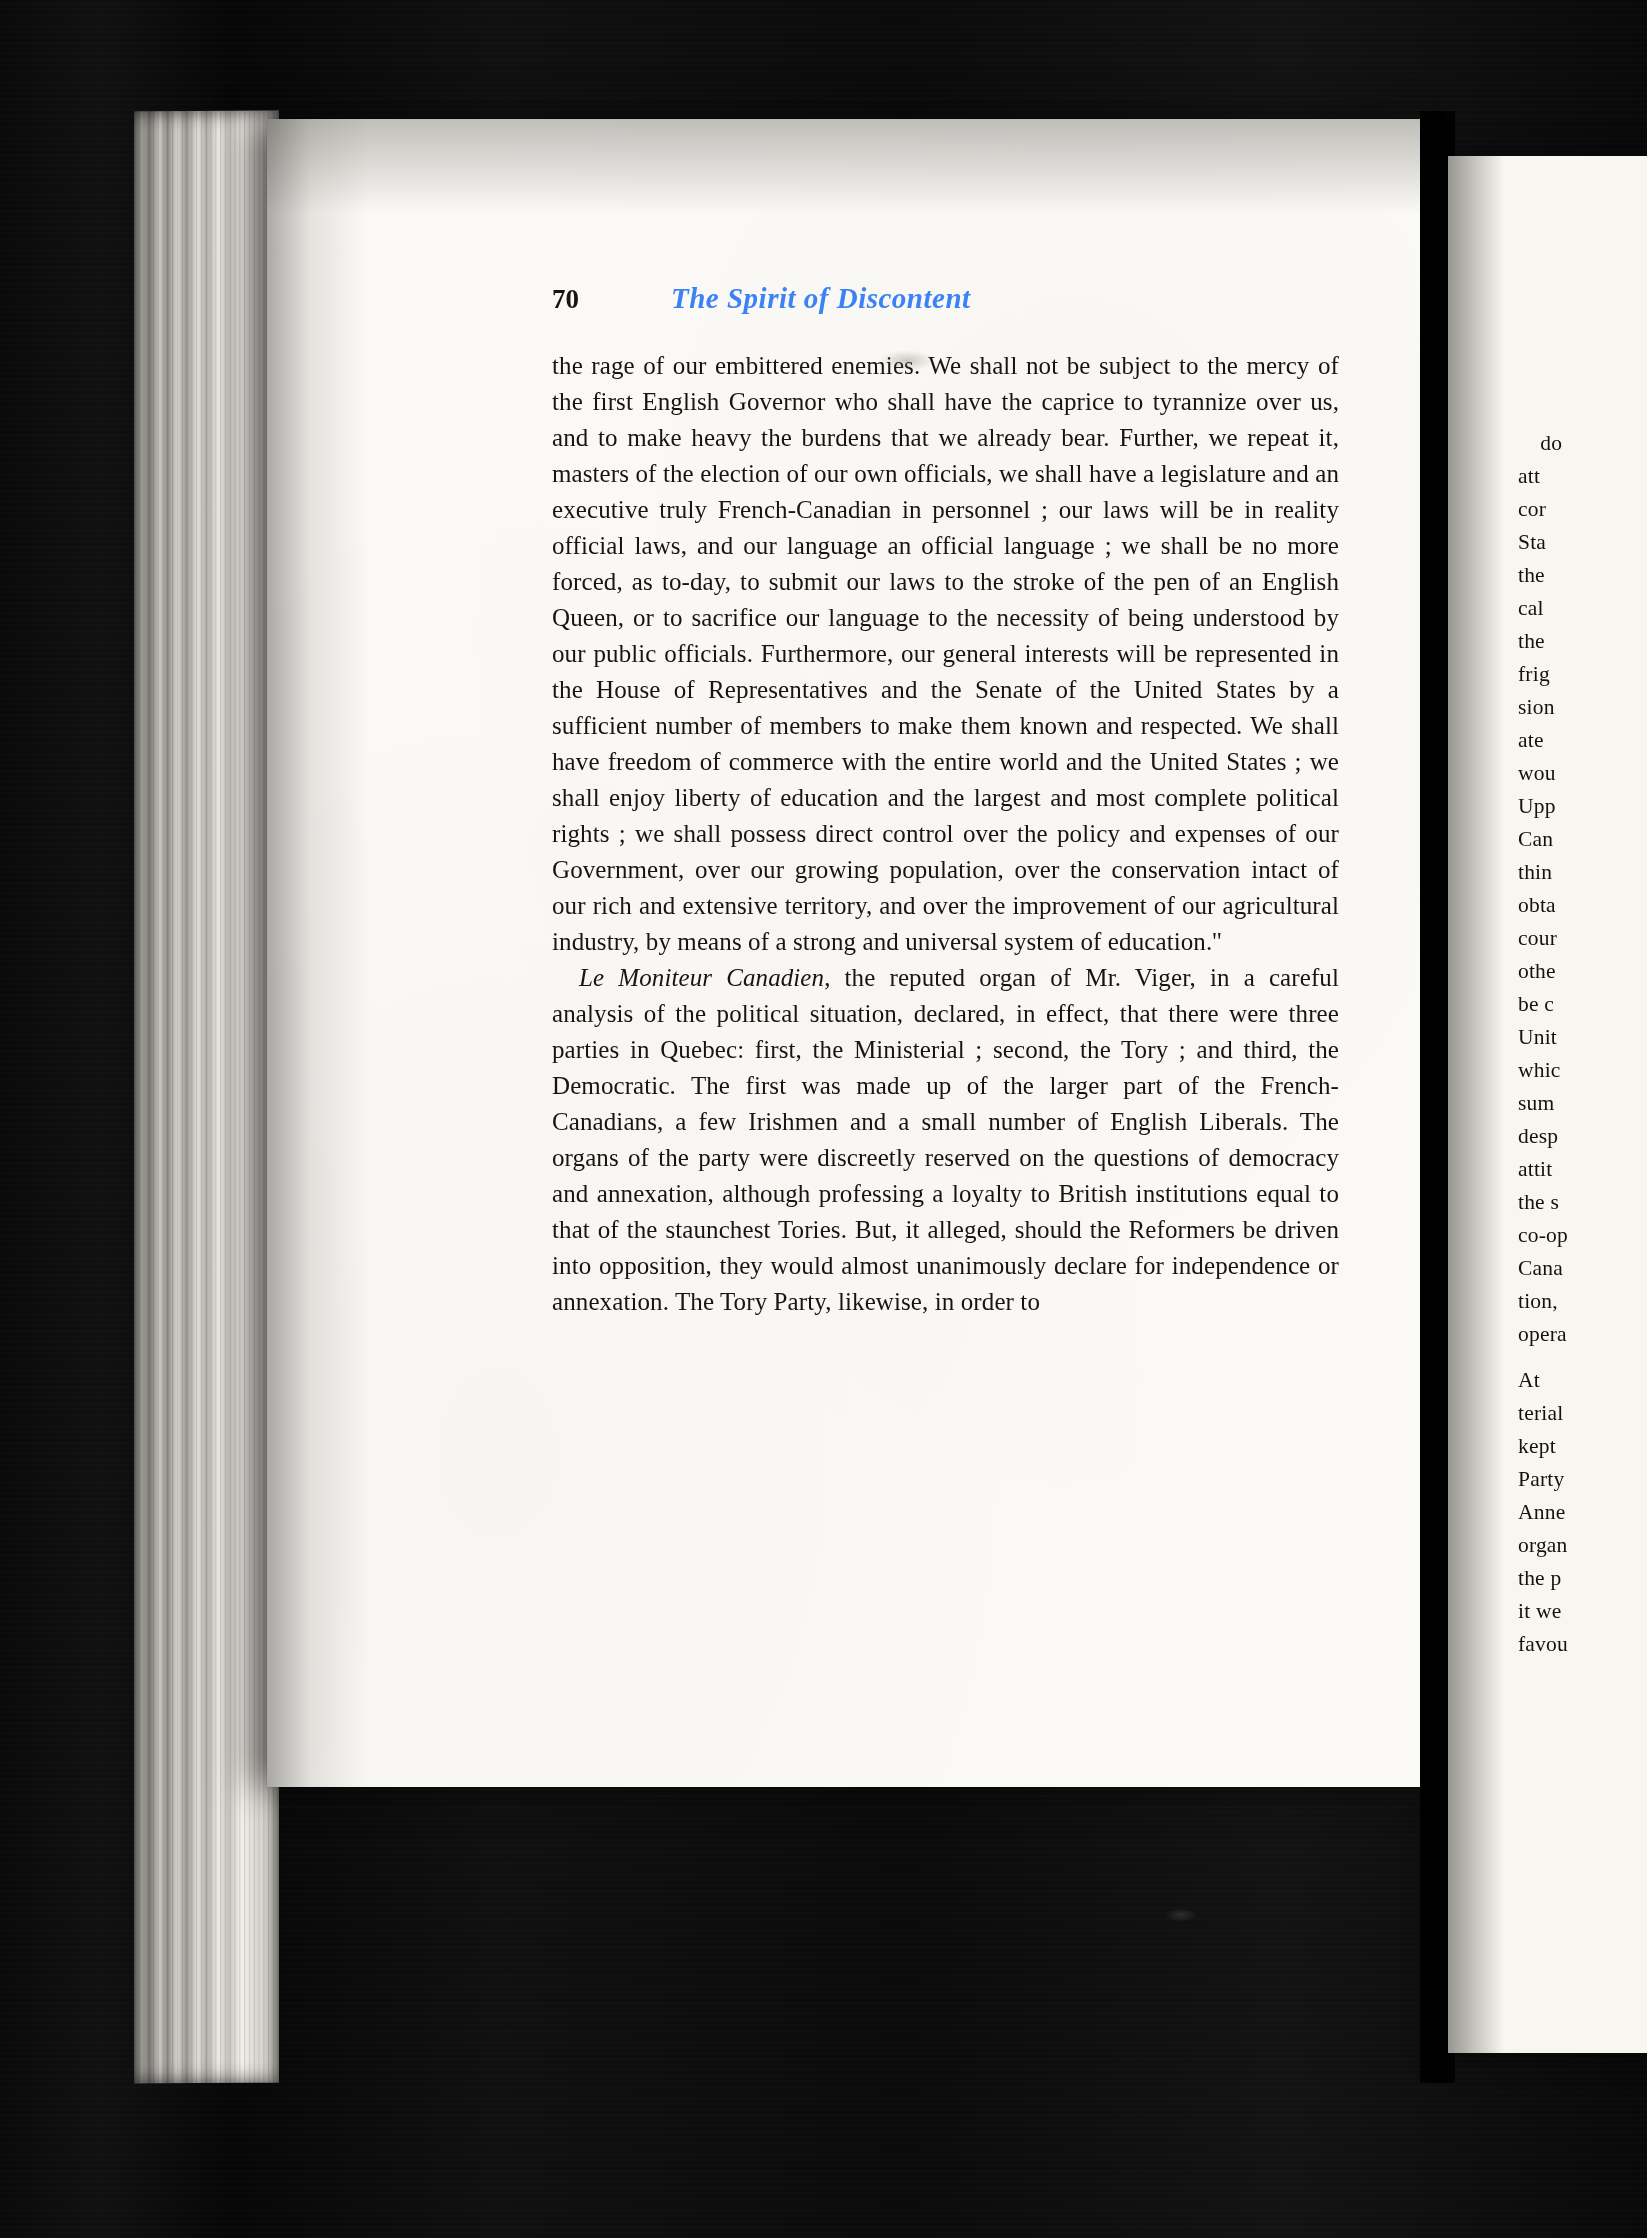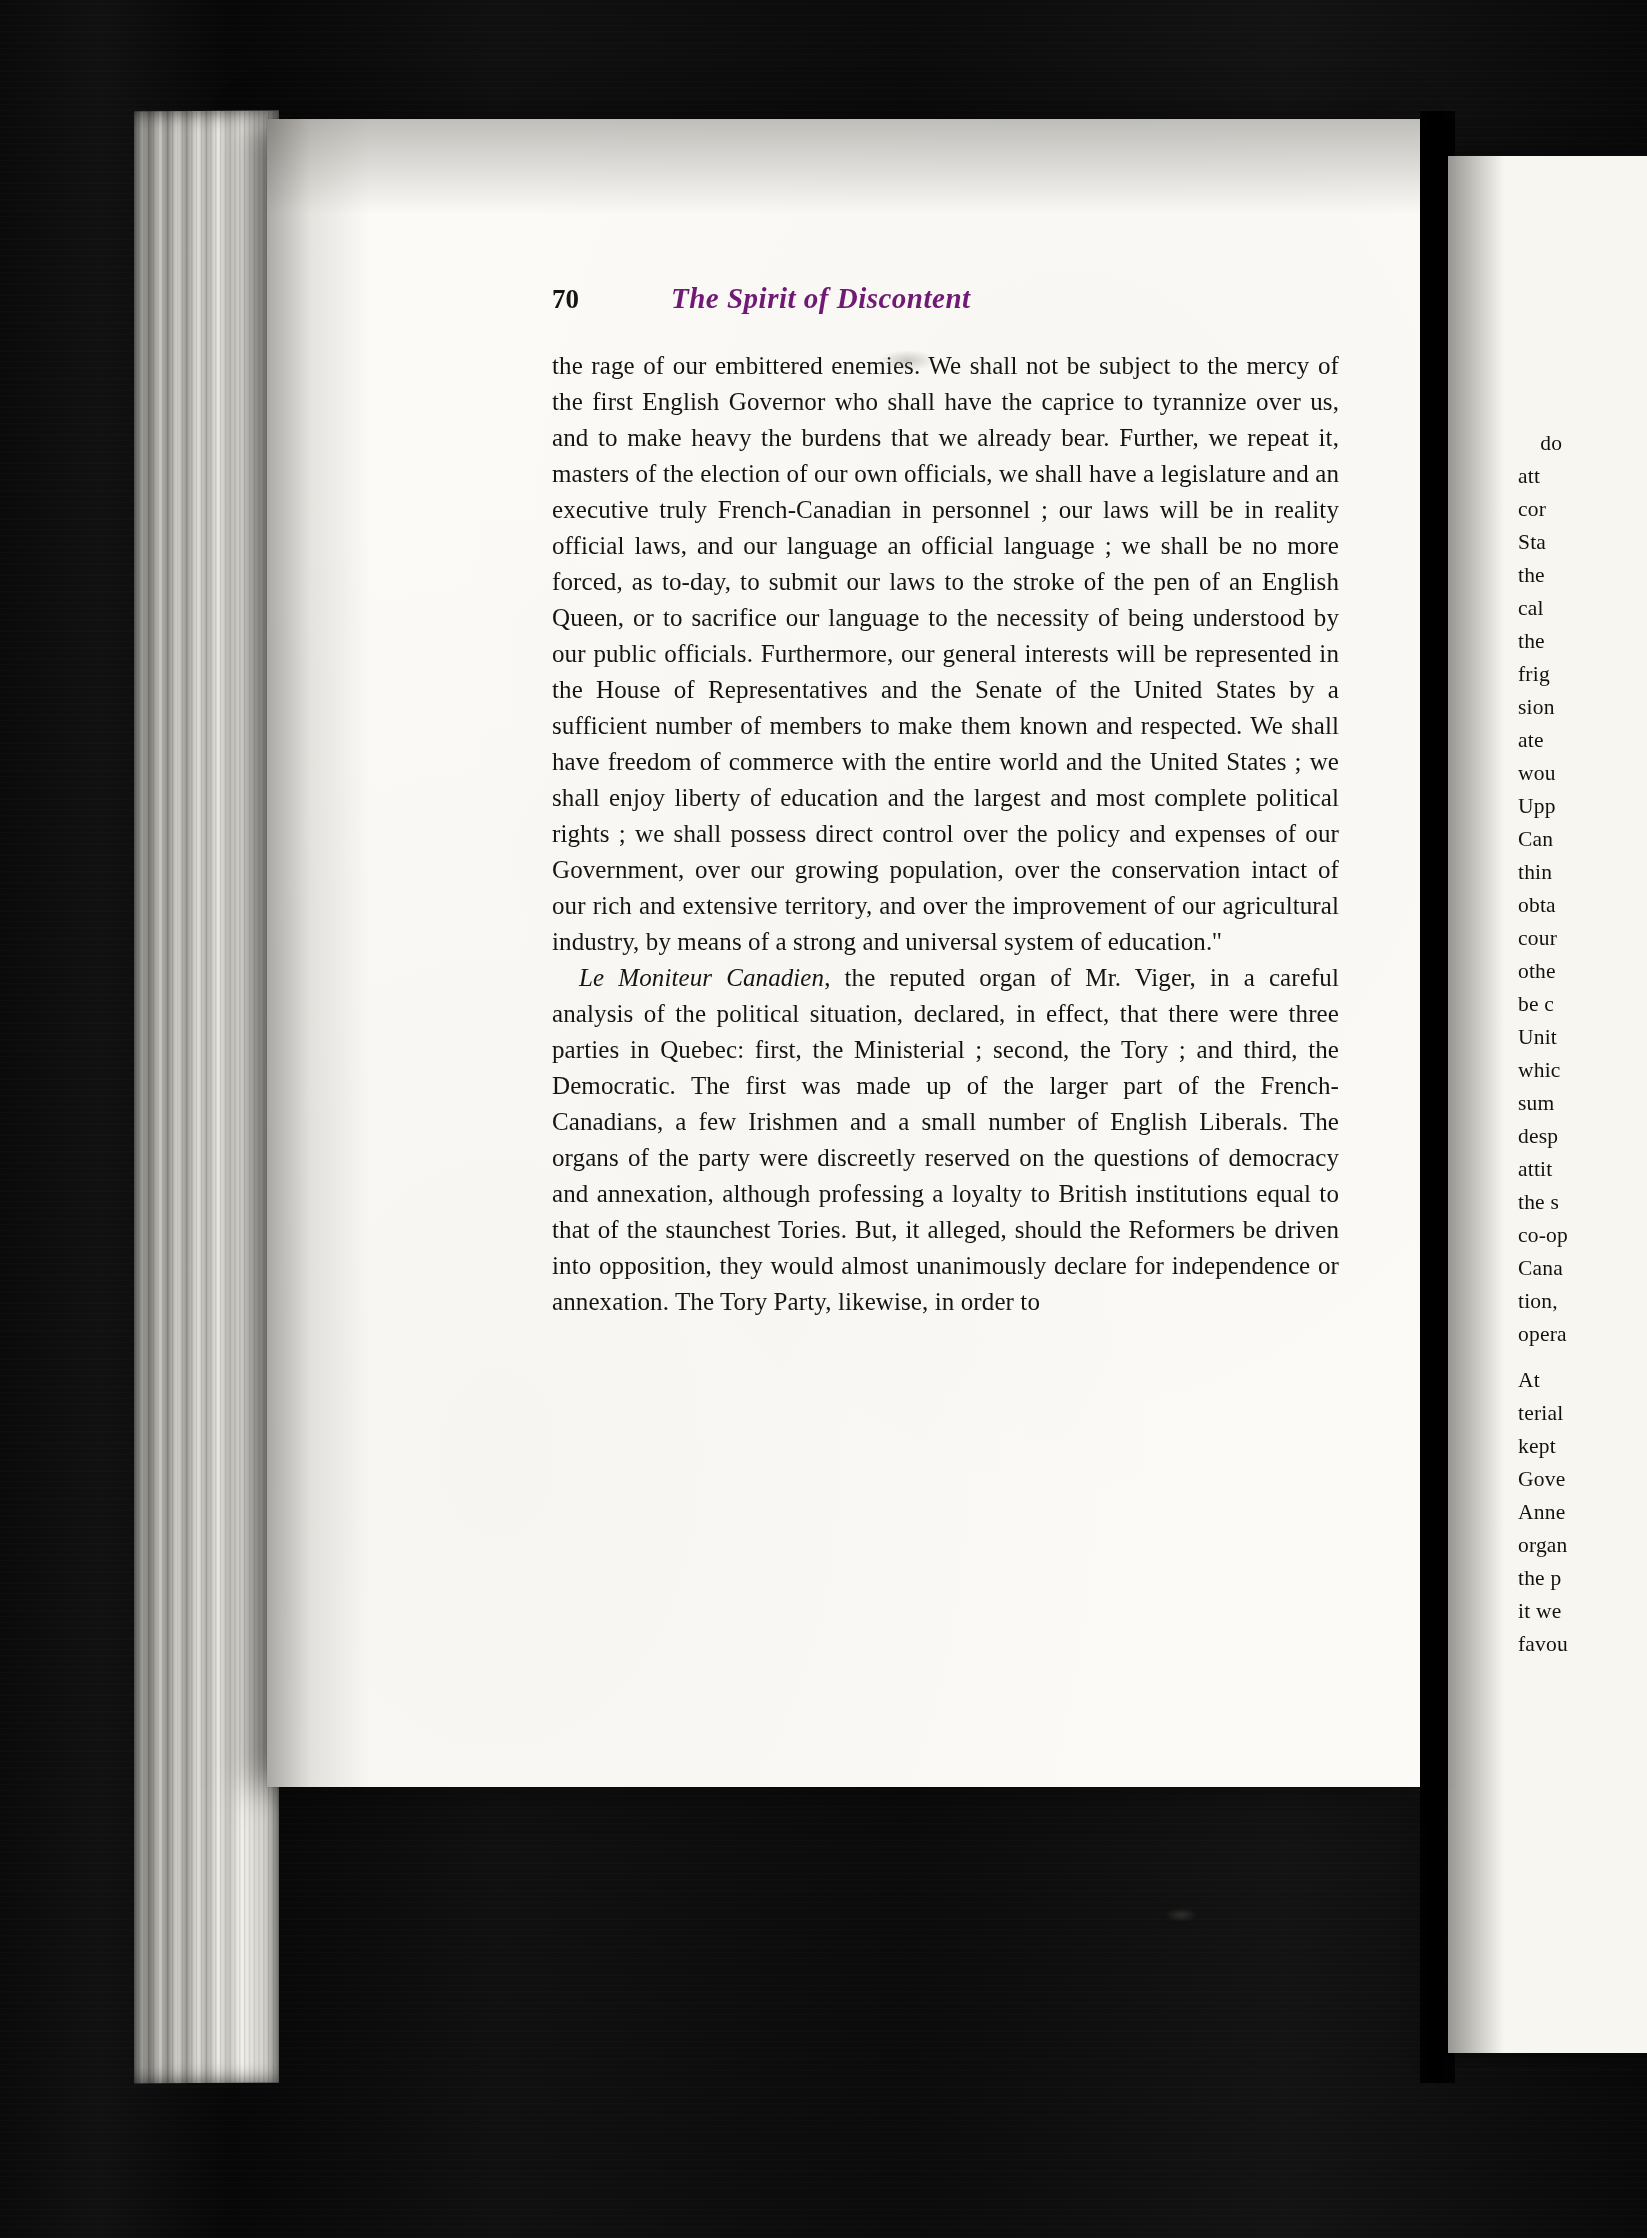--- a/index.html
+++ b/index.html
@@ -159,21 +159,21 @@
     font-weight: bold;
     font-size: 27px;
     color: #171510;
     width: 119px;
   }
   .running-head {
     font-family: "Liberation Serif", serif;
     font-style: italic;
     font-weight: bold;
     font-size: 29px;
-    color: #701a75;
+    color: #3b82f6;
     letter-spacing: 0.5px;
   }
   .body-text {
     font-family: "Liberation Serif", serif;
     font-size: 25px;
     line-height: 36px;
     color: #17150f;
     text-align: justify;
     text-justify: inter-word;
     letter-spacing: 0.1px;
@@ -246,21 +246,21 @@
 sum
 desp
 attit
 the s
 co-op
 Cana
 tion,
 opera</span><span class="para-gap"></span><span>At
 terial
 kept
-Gove
+Party
 Anne
 organ
 the p
 it we
 favou</span>
   </div>
 </div>
 
 <div class="page-sheet">
   <div class="top-shade"></div>

